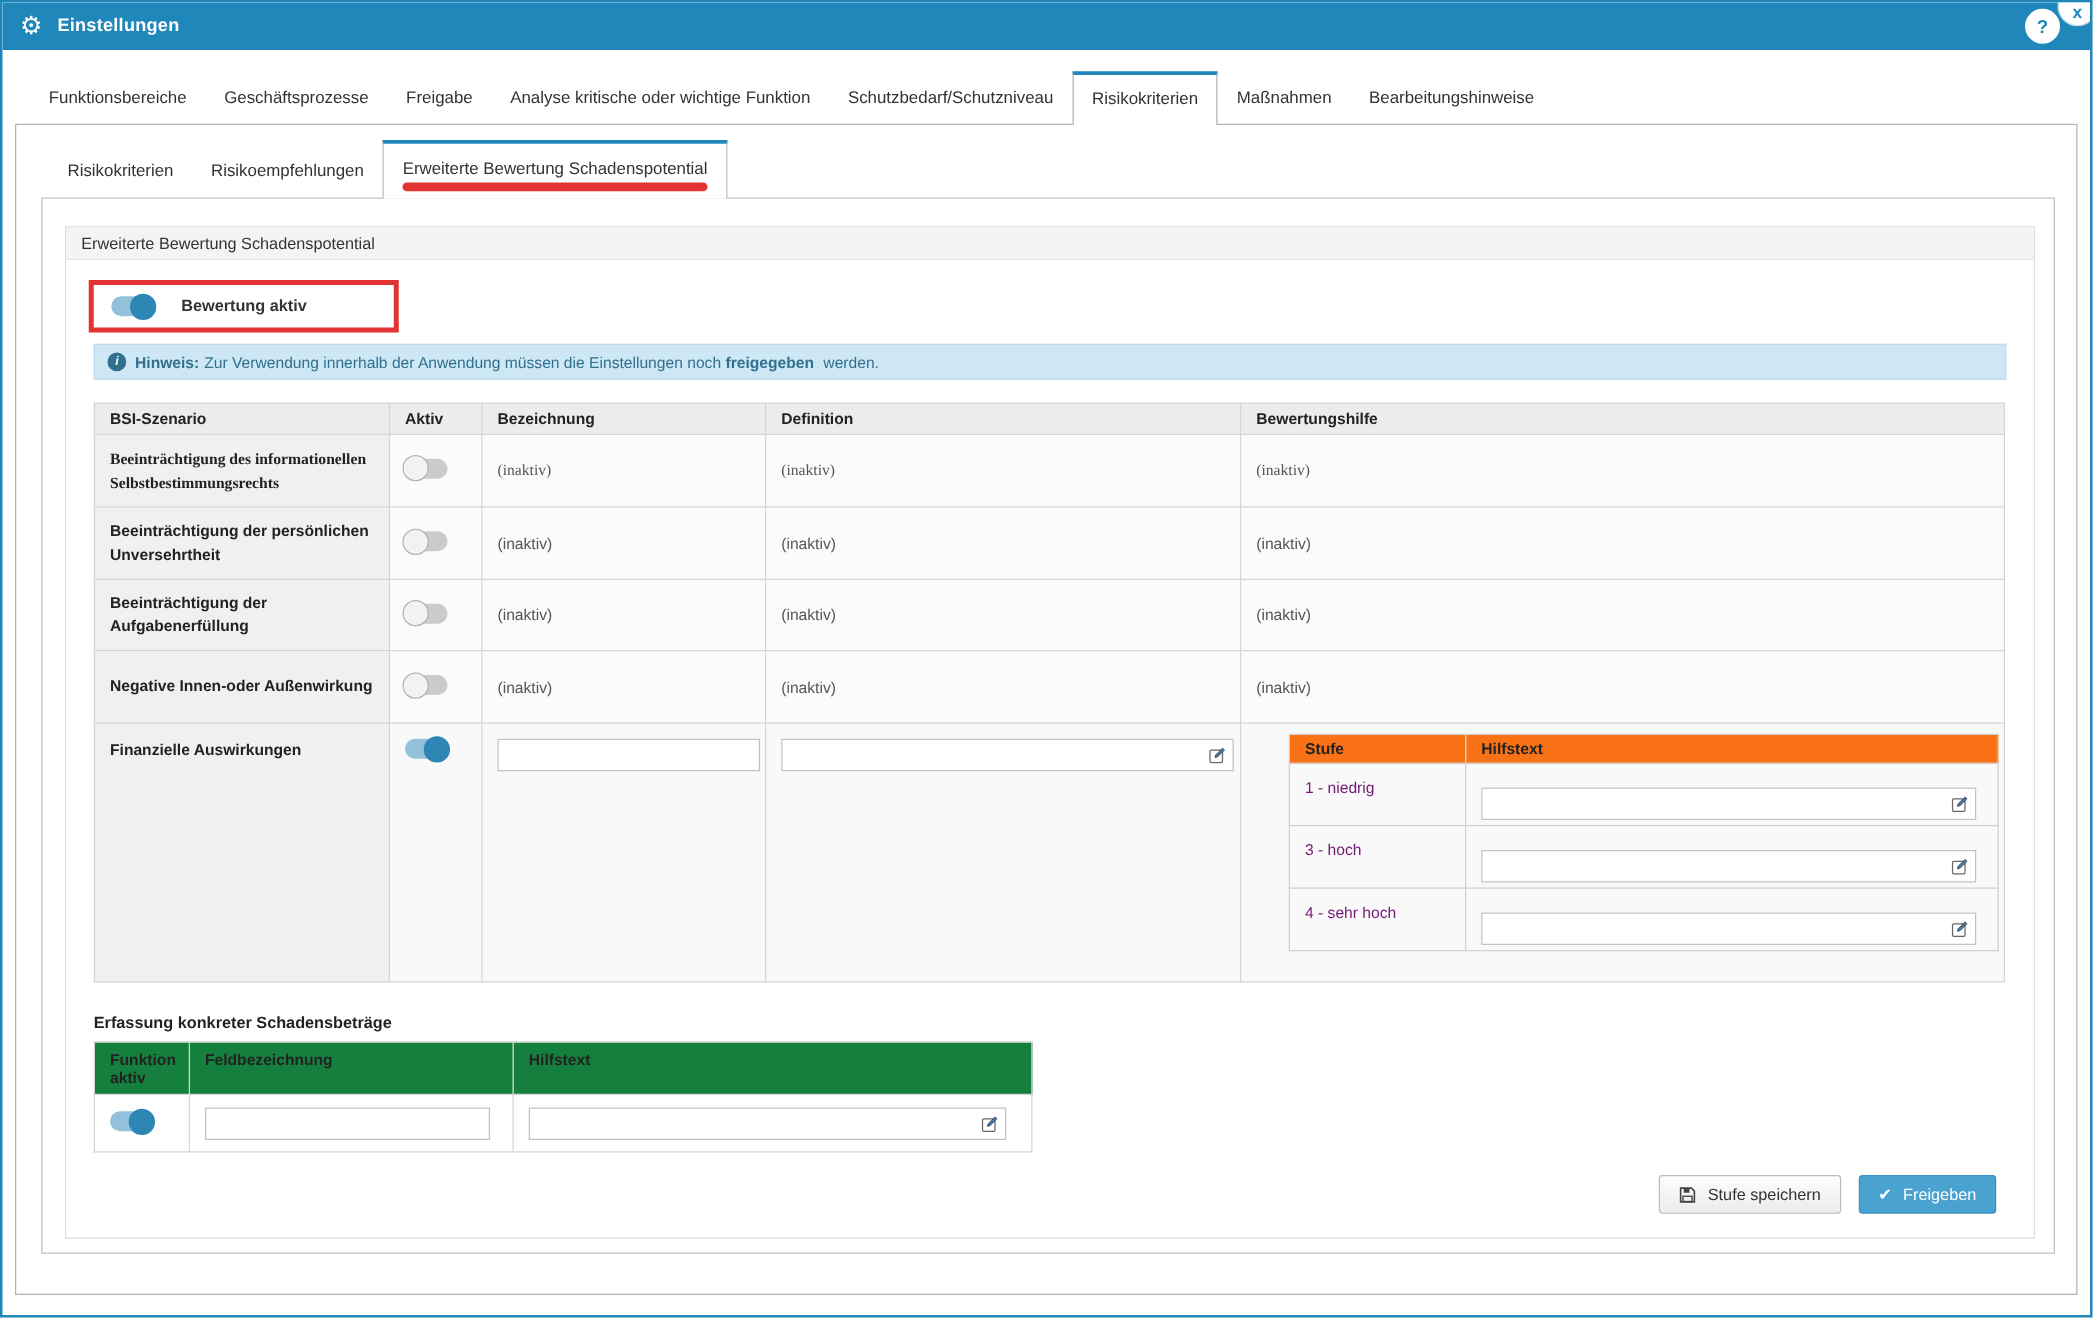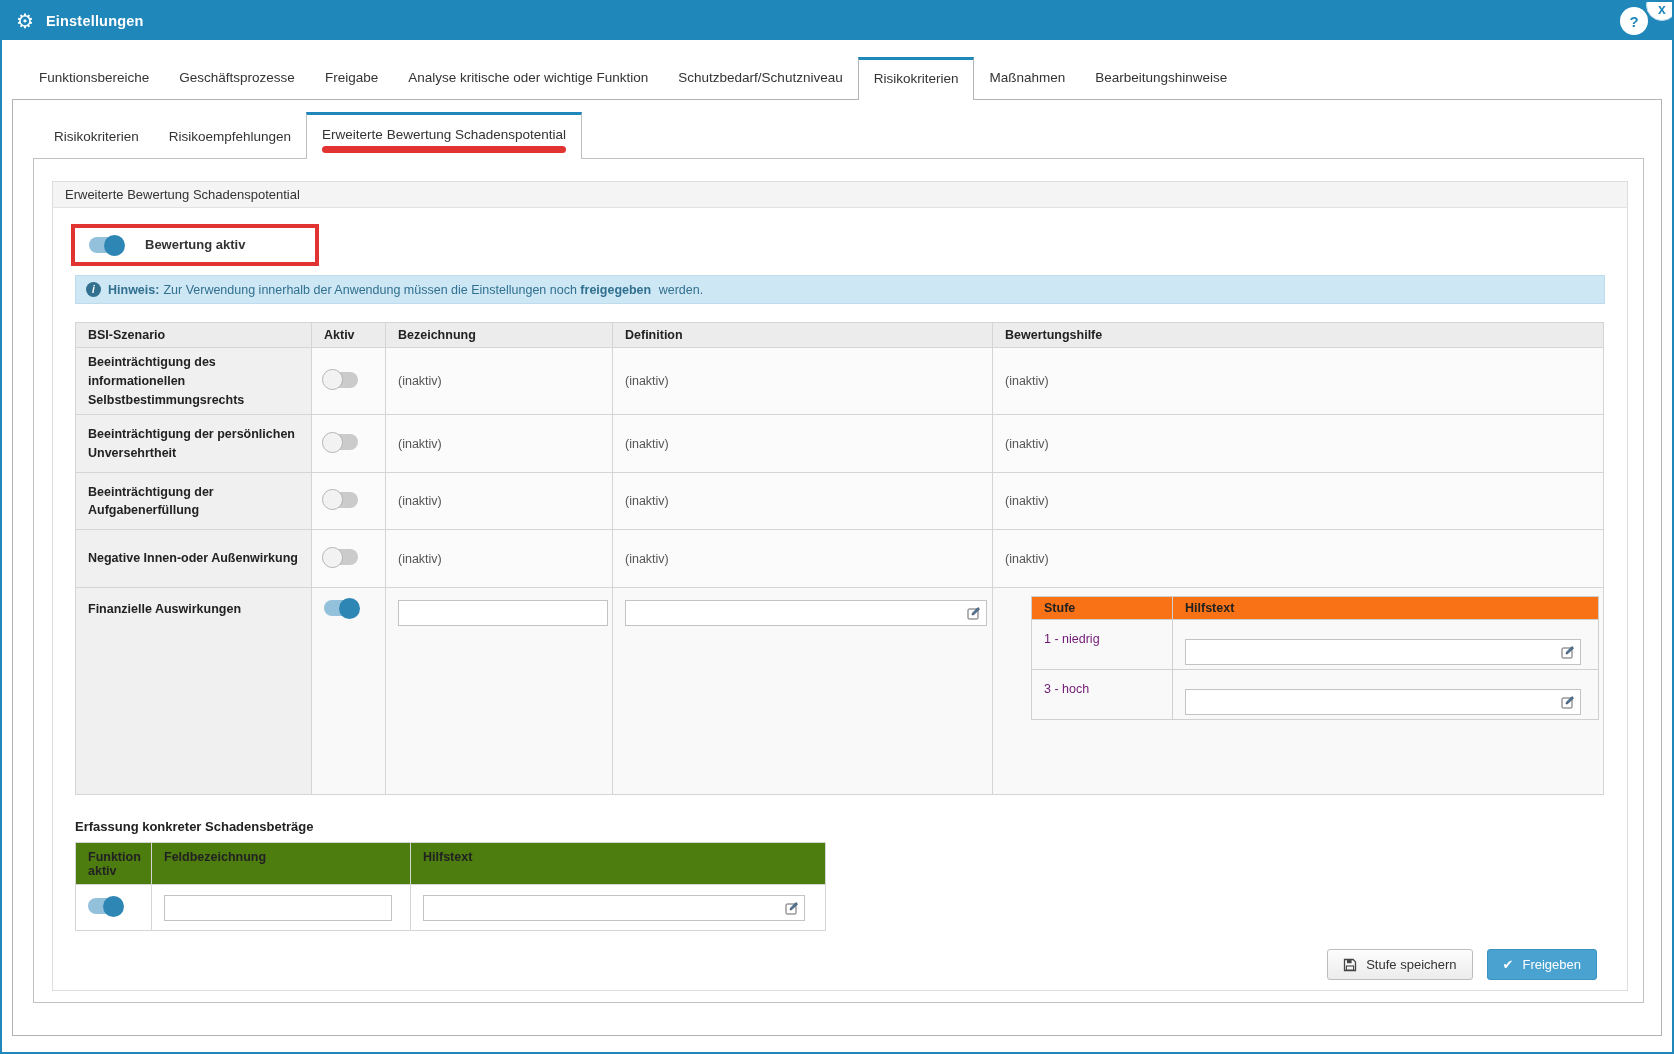--- a/index.html
+++ b/index.html
@@ -80,21 +80,21 @@
   .levels-table{width:567px; margin:6px 0 0 26px;}
   .levels-table th, .levels-table td{border:1px solid #d0d0d0; text-align:left; padding:4px 12px;}
   .levels-table th{background:#f97316; font-weight:bold; color:#222; height:23px;}
   .levels-table td{background:#fbfbfb; height:40px; vertical-align:top;}
   .levels-table td.stufe{background:#ebebeb; font-weight:normal; color:#701a75; padding-top:8px;}
   .levels-table td .inp-wrap{margin-top:7px;}
   
   .damage-title{font-weight:bold; font-size:13px; margin:24px 0 8px; color:#222;}
   .damage-table{width:750px;}
   .damage-table th, .damage-table td{border:1px solid #d5d5d5; text-align:left; padding:6px 12px;}
-  .damage-table th{background:#4d7c0f; font-weight:bold; color:#222; height:40px; vertical-align:top; padding-top:7px;}
+  .damage-table th{background:#15803d; font-weight:bold; color:#222; height:40px; vertical-align:top; padding-top:7px;}
   .damage-table td{background:#fff; height:46px; vertical-align:middle;}
   
   .footer-buttons{display:flex; justify-content:flex-end; gap:14px; margin:18px 8px 0 0;}
   .btn{font-size:13px; padding:7px 15px; border-radius:3px; display:inline-flex; gap:9px;
        align-items:center; cursor:pointer; font-family:inherit;}
   .btn-default{background:linear-gradient(#fdfdfd,#ececec); border:1px solid #bdbdbd; color:#333;}
   .btn-primary{background:var(--accent-light); border:1px solid #3c92c0; color:#fff;}
   .btn .ic{line-height:0;}
   .check{font-size:13px; line-height:1;}
 </style>
@@ -157,21 +157,21 @@
             <thead>
                 <tr id="scenario-head">
                   <th>BSI-Szenario</th>
                   <th>Aktiv</th>
                   <th>Bezeichnung</th>
                   <th>Definition</th>
                   <th>Bewertungshilfe</th>
                 </tr>
               </thead>
             <tbody id="scenario-body">
-                <tr style="height: 58px;">
+                <tr style="height: 58px; font-family: Liberation Serif, serif;">
                   <td class="bsi">Beeinträchtigung des informationellen Selbstbestimmungsrechts</td>
                   <td><span class="switch off"><span class="knob"></span></span></td>
                   <td>(inaktiv)</td>
                   <td>(inaktiv)</td>
                   <td>(inaktiv)</td>
                 </tr>
                 <tr style="height: 58px;">
                   <td class="bsi">Beeinträchtigung der persönlichen Unversehrtheit</td>
                   <td><span class="switch off"><span class="knob"></span></span></td>
                   <td>(inaktiv)</td>
@@ -239,20 +239,32 @@
                           <td>
                             <span class="inp-wrap" style="width: 396px;">
                               <input class="inp" type="text" style="">
                               <span class="edit-icon"><svg width="14" height="14" viewBox="0 0 14 14">
                                   <rect x="1" y="3" width="10" height="10" rx="1" fill="#fff" stroke="#666"></rect>
                                   <path d="M5 9l.5-2L11 1.5 12.6 3 7 8.6z" fill="#49799e" stroke="#334" stroke-width=".6"></path>
                                 </svg></span>
                             </span>
                           </td>
                         </tr>
+                        <tr>
+                          <td class="stufe">4 - sehr hoch</td>
+                          <td>
+                            <span class="inp-wrap" style="width: 396px;">
+                              <input class="inp" type="text" style="">
+                              <span class="edit-icon"><svg width="14" height="14" viewBox="0 0 14 14">
+                                  <rect x="1" y="3" width="10" height="10" rx="1" fill="#fff" stroke="#666"></rect>
+                                  <path d="M5 9l.5-2L11 1.5 12.6 3 7 8.6z" fill="#49799e" stroke="#334" stroke-width=".6"></path>
+                                </svg></span>
+                            </span>
+                          </td>
+                        </tr>
                       </tbody>
                     </table>
                   </td>
                 </tr>
               </tbody>
           </table>
 
           <div class="damage-title">Erfassung konkreter Schadensbeträge</div>
 
           <table class="damage-table" id="damage-table">

